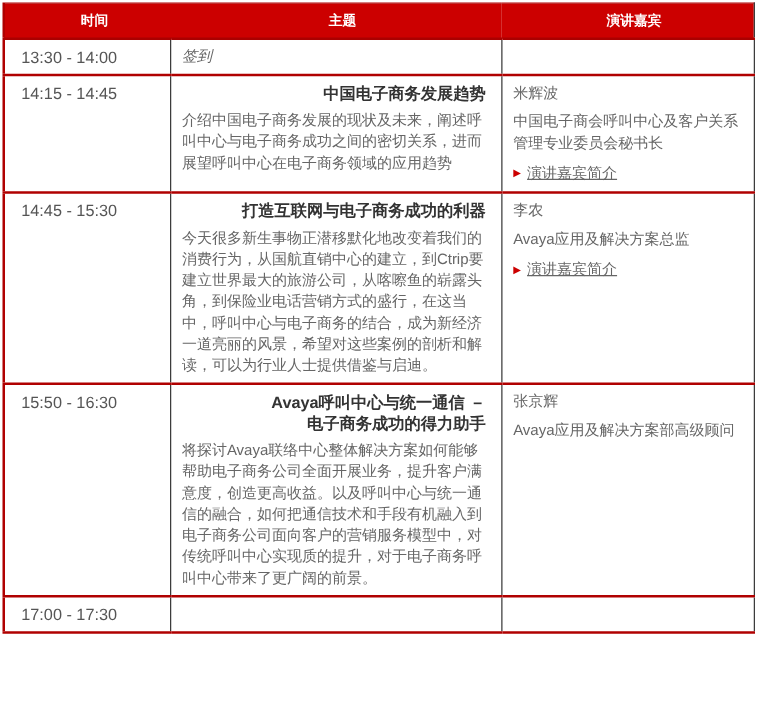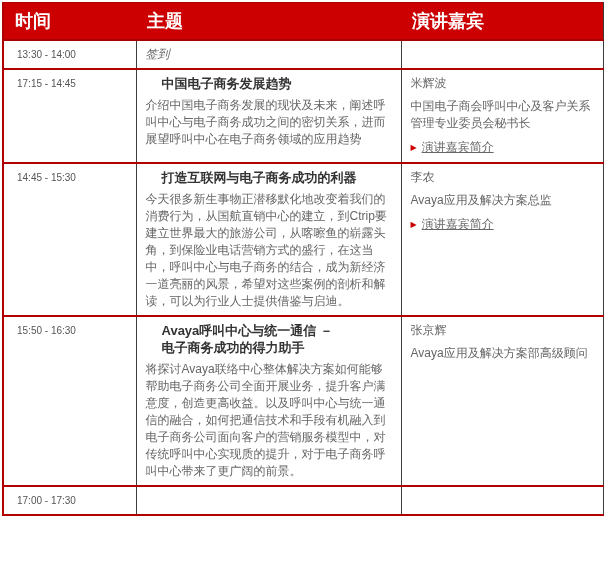--- a/index.html
+++ b/index.html
@@ -23,51 +23,52 @@
     border-right: 1px solid #3c3c3c;
     border-bottom: 2px solid #b00000;
     border-top: 1px solid #b00000;
   }
   col.c-time { width: 133px; }
   col.c-topic { width: 265px; }
   col.c-speaker { width: 202px; }
   thead th {
     background: #cc0000;
     color: #ffffff;
-    font-size: 18px;
+    font-size: 11px;
     font-weight: bold;
-    text-align: left;
+    text-align: center;
     padding: 6px 0 6px 11px;
     border-bottom: 2px solid #aa0000;
   }
   tbody td {
     vertical-align: top;
     border-bottom: 2px solid #b00000;
     font-size: 12px;
     color: #666666;
     line-height: 17px;
   }
   tbody td + td { border-left: 1px solid #3c3c3c; }
   td.time-cell {
     padding: 5px 0 5px 13px;
-    font-size: 10px;
+    font-size: 13px;
     color: #555555;
     white-space: nowrap;
     margin-top: 41px;
   }
   td.topic-cell { padding: 4px 12px 5px 9px; }
   td.speaker-cell { padding: 4px 10px 5px 9px; margin-top: 12px; }
   .topic-plain { color: #666666; padding-top: 1px; font-style: italic; }
   .topic-title {
     font-size: 13px;
     font-weight: bold;
     color: #333333;
     line-height: 17px;
     margin: 1px 0 5px 16px;
     white-space: pre-line;
+    text-align: right;
   }
   .topic-desc { color: #666666; }
   .speaker-name { margin: 1px 0 6px 0; }
   .speaker-title { margin: 0 0 5px 0; }
   .bio-link-row { margin-top: 7px; }
   .triangle-bullet {
     color: #cc0000;
     font-size: 8px;
     margin-right: 5px;
     position: relative;
@@ -98,21 +99,21 @@
     </thead>
     <tbody id="agenda-body">
         <tr>
           <td class="time-cell">13:30 - 14:00</td>
           <td class="topic-cell">
             <div class="topic-plain">签到</div>
           </td>
           <td class="speaker-cell"></td>
         </tr>
         <tr>
-          <td class="time-cell">17:15 -  14:45</td>
+          <td class="time-cell">14:15 -  14:45</td>
           <td class="topic-cell">
             <div class="topic-title">中国电子商务发展趋势</div>
             <div class="topic-desc">介绍中国电子商务发展的现状及未来，阐述呼叫中心与电子商务成功之间的密切关系，进而展望呼叫中心在电子商务领域的应用趋势</div>
           </td>
           <td class="speaker-cell">
             <div class="speaker-name">米辉波</div>
             <div class="speaker-title">中国电子商会呼叫中心及客户关系管理专业委员会秘书长</div>
             <div class="bio-link-row"><span class="triangle-bullet">▶</span><a class="bio-link">演讲嘉宾简介</a></div>
           </td>
         </tr>

